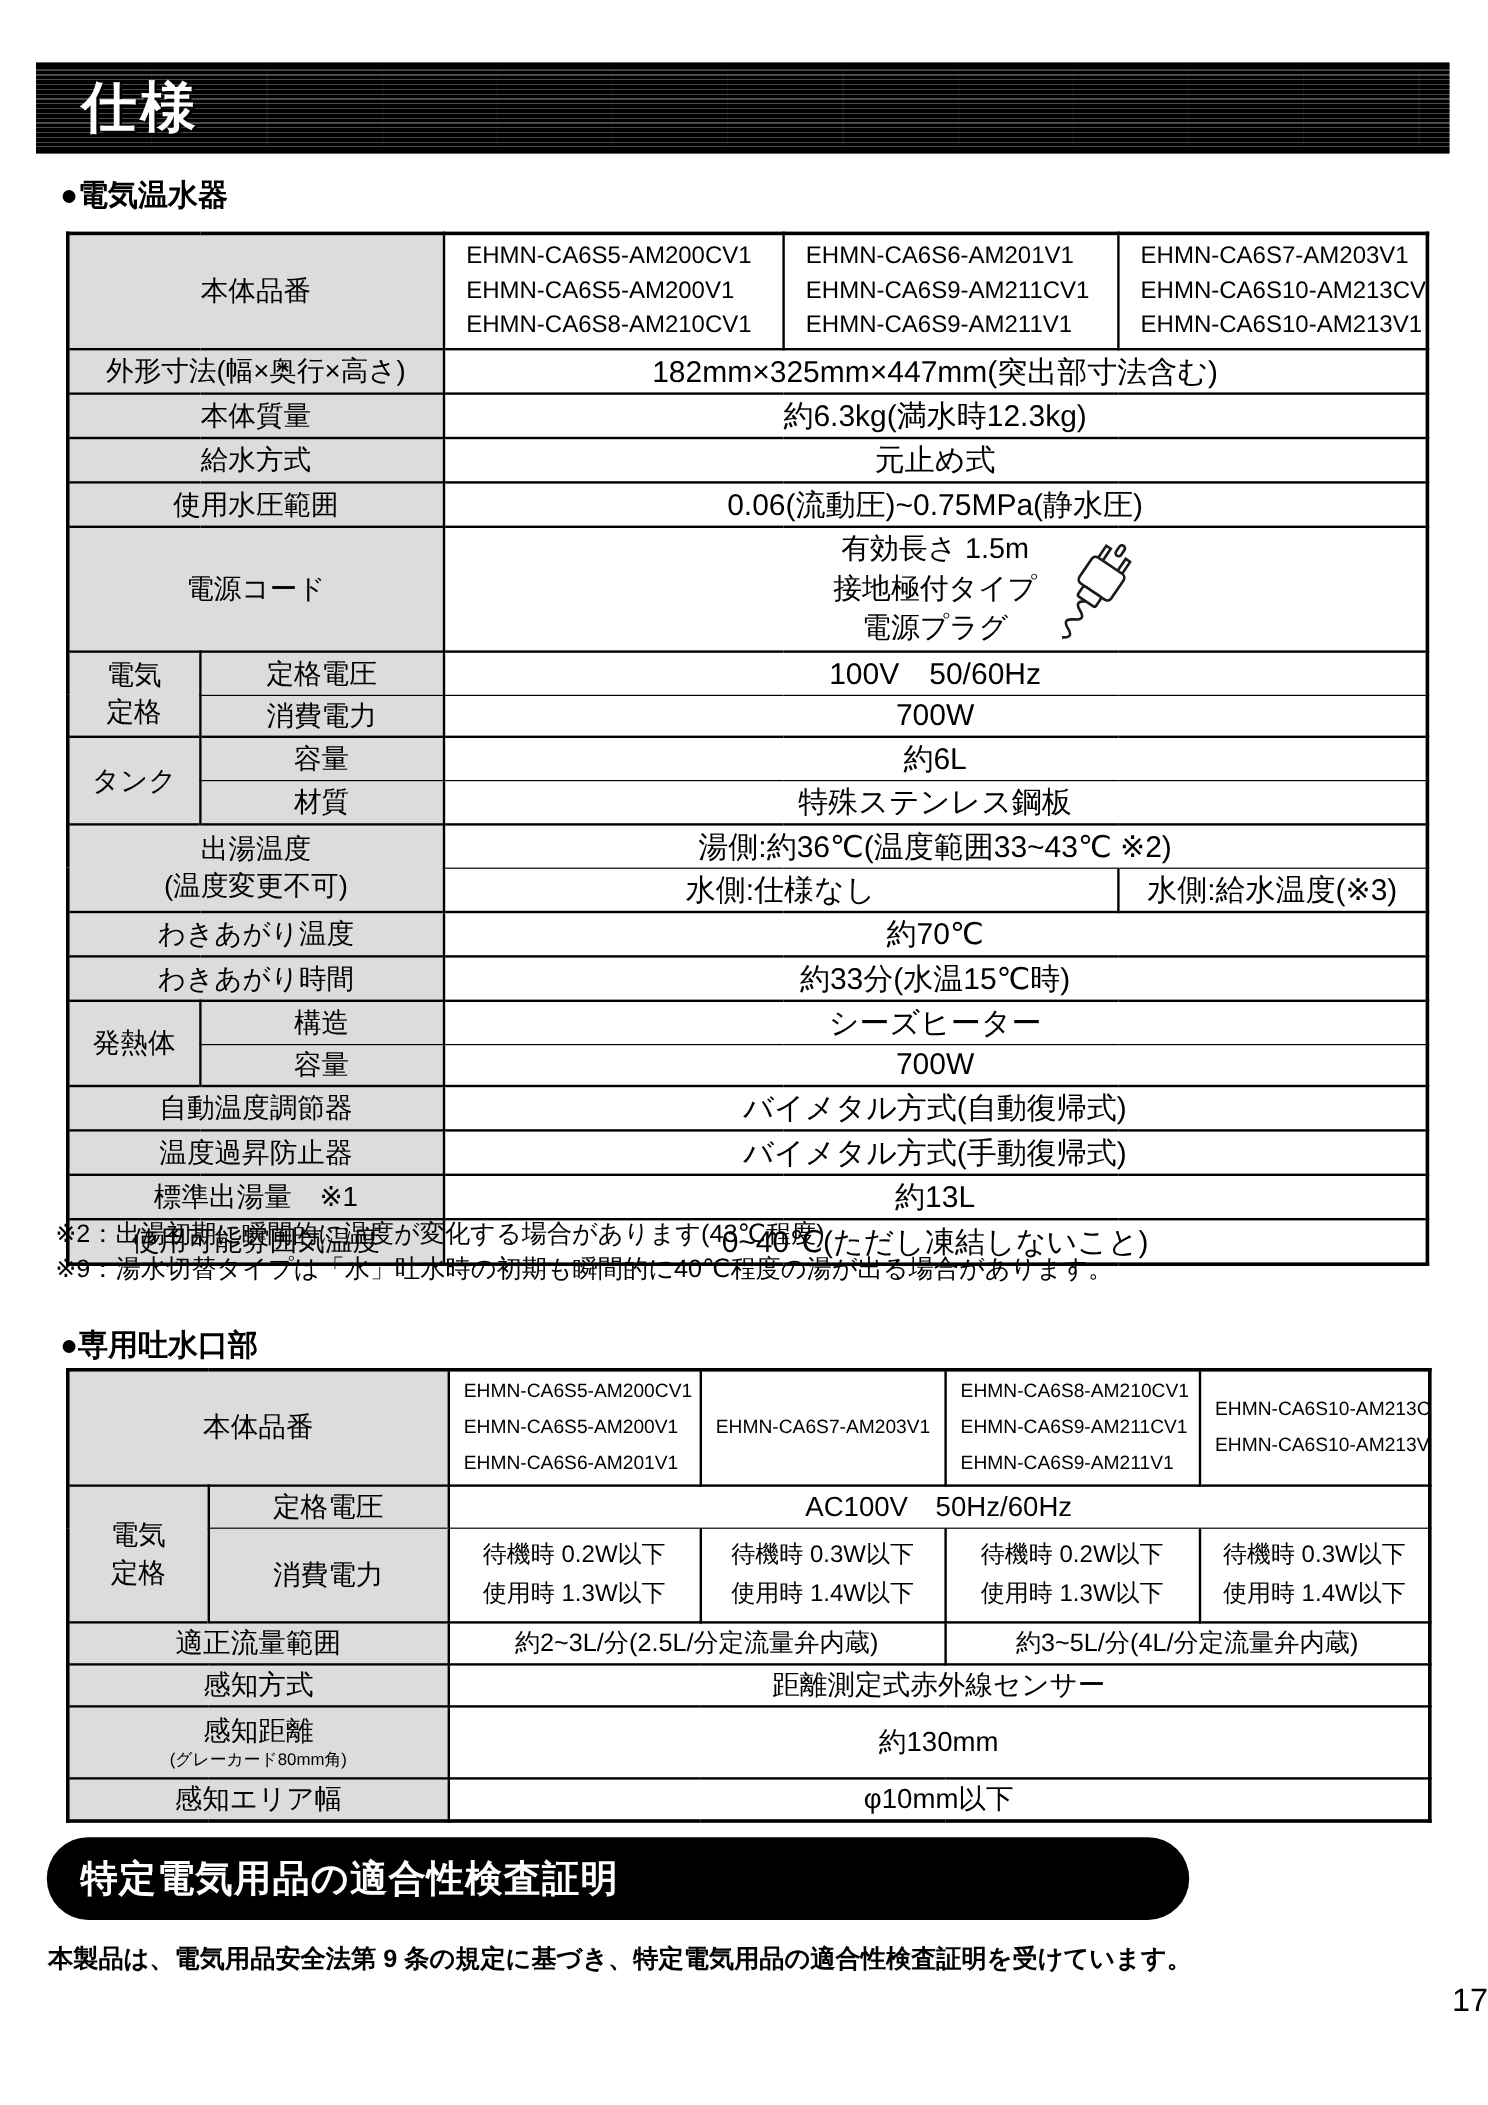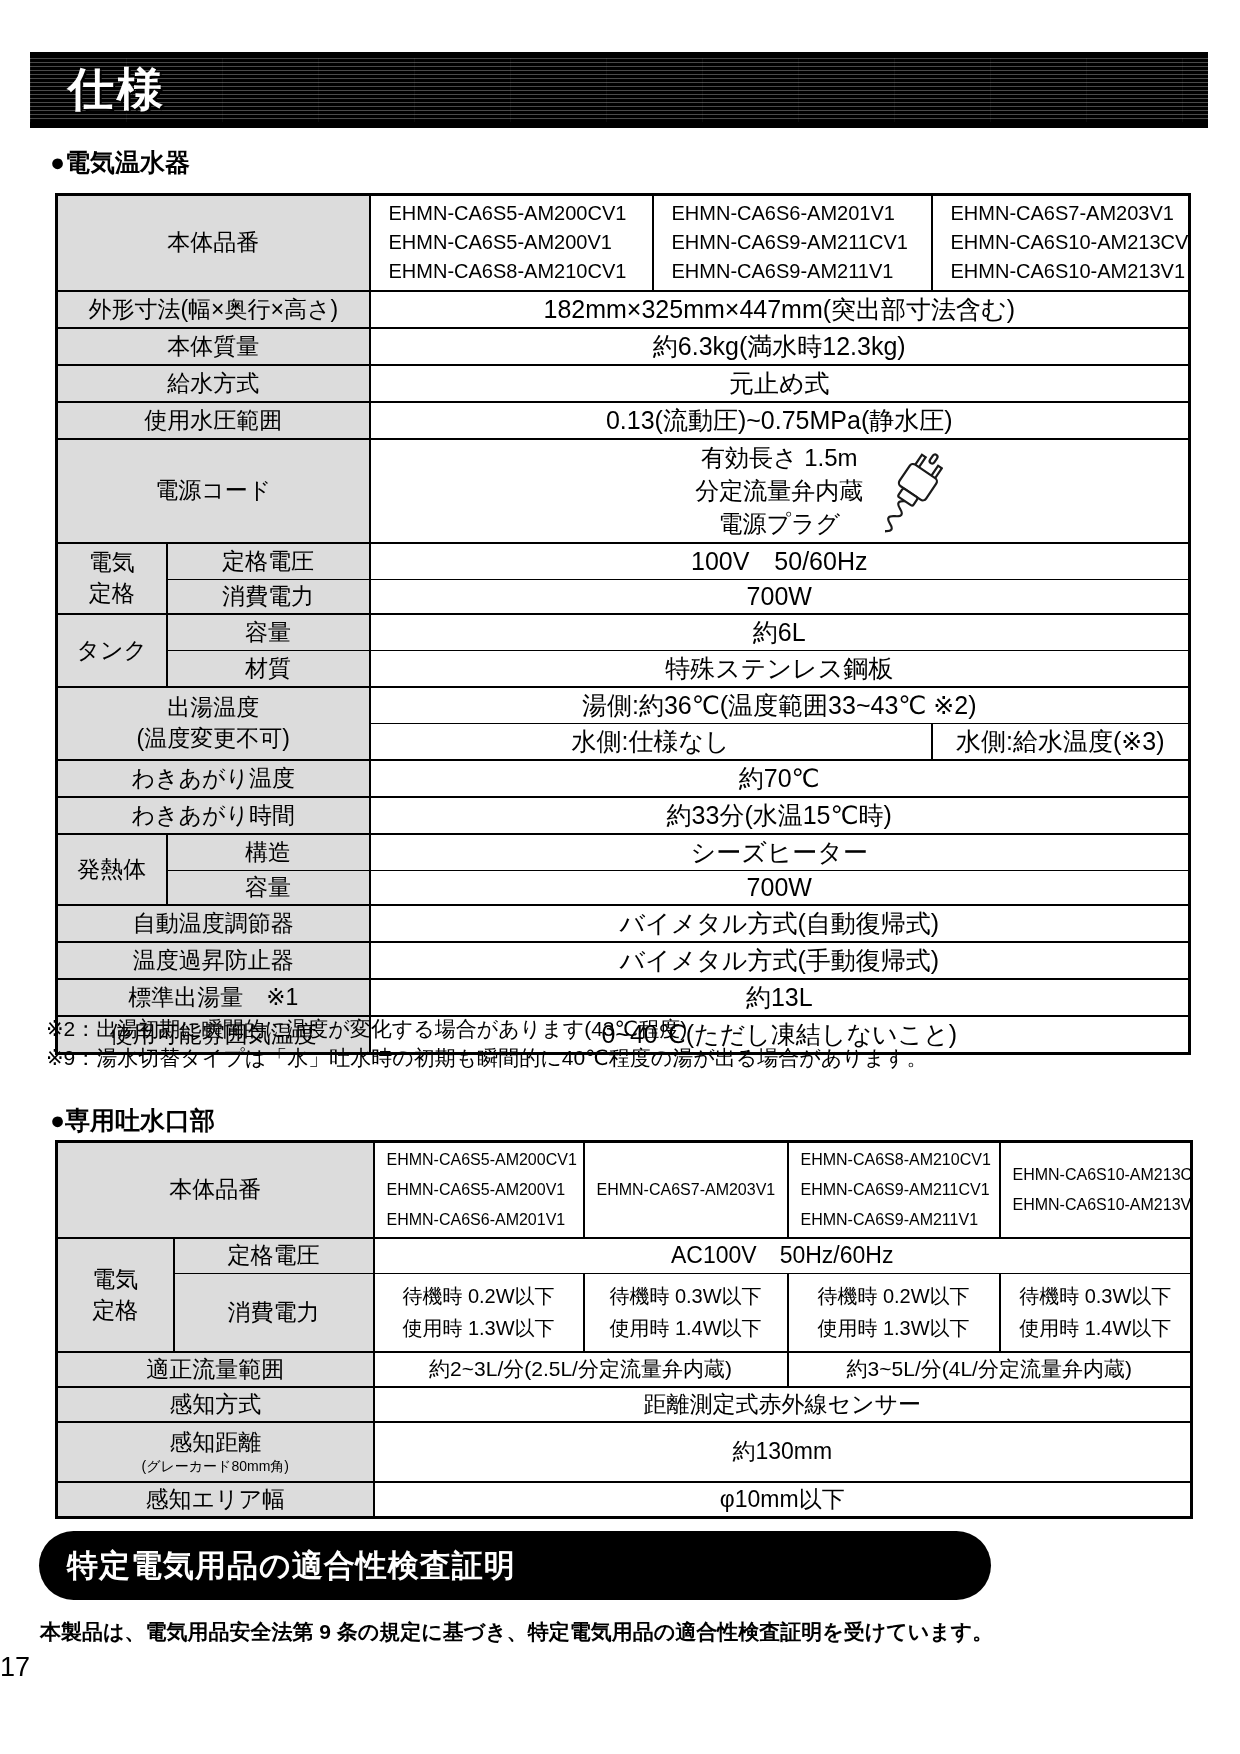--- a/index.html
+++ b/index.html
@@ -50,21 +50,21 @@
   
   .notes { position:absolute; left:46px; top:1014px; font-size:21px; line-height:29px; }
   
   .cert-banner {
     position:absolute; left:39px; top:1531px; width:952px; height:69px;
     background:#000; border-radius:36px; display:flex; align-items:center;
   }
   .cert-banner .cert-text { color:#fff; font-size:31px; font-weight:bold; padding-left:28px; letter-spacing:1px; }
   
   .footer-note { position:absolute; left:40px; top:1618px; font-size:21px; font-weight:bold; }
-  .page-number { position:absolute; left:0; width:100%; top:1652px; text-align:left; font-size:27px; }
+  .page-number { position:absolute; left:0; width:100%; top:1652px; text-align:right; font-size:27px; }
 </style>
 </head>
 <body>
 
 <div class="page">
 
   <div class="title-banner">
     <span class="title-text">仕様</span>
   </div>
 
@@ -104,27 +104,27 @@
       <tr style="height:36px">
         <td class="lbl" colspan="2">本体質量</td>
         <td class="val" colspan="3">約6.3kg(満水時12.3kg)</td>
       </tr>
       <tr style="height:36px">
         <td class="lbl" colspan="2">給水方式</td>
         <td class="val" colspan="3">元止め式</td>
       </tr>
       <tr style="height:36px">
         <td class="lbl" colspan="2">使用水圧範囲</td>
-        <td class="val" colspan="3">0.13(流動圧)~0.75MPa(静水圧)</td>
+        <td class="val" colspan="3">0.06(流動圧)~0.75MPa(静水圧)</td>
       </tr>
       <tr style="height:104px">
         <td class="lbl" colspan="2">電源コード</td>
         <td class="val cordcell" colspan="3">
           <div>有効長さ 1.5m</div>
-          <div>分定流量弁内蔵</div>
+          <div>接地極付タイプ</div>
           <div>電源プラグ</div>
           <svg class="plug" width="58" height="92" viewBox="0 0 58 92">
             <g transform="rotate(34 29 40)" fill="#fff" stroke="#1a1a1a" stroke-width="2.2">
               <rect x="26.5" y="0" width="5" height="10" rx="2.5"></rect>
               <rect x="17" y="8" width="4.5" height="13"></rect>
               <rect x="36.5" y="8" width="4.5" height="13"></rect>
               <rect x="13" y="20" width="32" height="26" rx="4"></rect>
               <rect x="20" y="46" width="18" height="10" rx="2"></rect>
               <path fill="none" d="M29 56 q -9 5 0 9 q 9 4 0 9 q -9 5 0 9 q 9 4 0 9 l 0 8"></path>
             </g>

